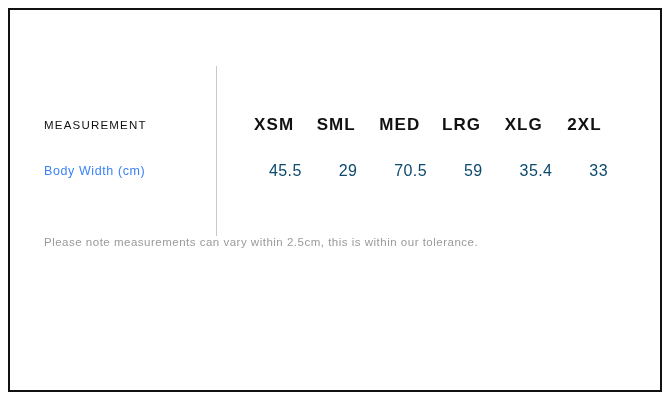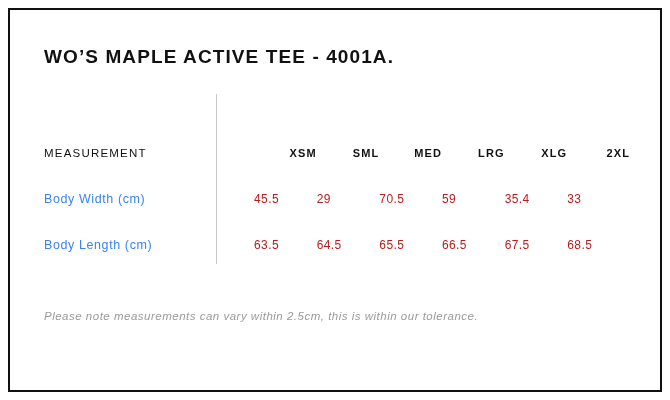--- a/index.html
+++ b/index.html
@@ -67,53 +67,52 @@
   }
   th.measurement-head {
     text-align: left;
     font-size: 11.5px;
     font-weight: normal;
     letter-spacing: 1.2px;
     color: #111111;
     width: 210px;
   }
   th.size-head {
-    font-size: 11px;
+    font-size: 17px;
     font-weight: bold;
     letter-spacing: 1.1px;
     color: #111111;
-    text-align: right;
+    text-align: left;
   }
   td.row-label {
     text-align: left;
     font-size: 12.5px;
     letter-spacing: 0.6px;
     color: #3b82f6;
   }
   td.cell {
-    font-size: 12px;
+    text-align: center;
+    font-size: 16px;
     letter-spacing: 0.4px;
-    color: #b91c1c;
+    color: #0c4a6e;
   }
   .note {
     margin-top: 42px;
     font-size: 11.5px;
-    font-style: italic;
     letter-spacing: 0.5px;
     color: #9a9a9a;
   }
 </style>
 </head>
 <body>
 
 <div class="page">
   <div class="frame"></div>
   <div class="content">
 
-    <h1 class="title">WO’S MAPLE ACTIVE TEE - 4001A.</h1>
 
     <div class="table-wrap">
       <div class="vrule"></div>
       <table class="size-table">
         <thead>
           <tr>
             <th class="measurement-head">MEASUREMENT</th>
             <th class="size-head">XSM</th>
             <th class="size-head">SML</th>
             <th class="size-head">MED</th>
@@ -125,29 +124,20 @@
         <tbody>
           <tr>
             <td class="row-label">Body Width (cm)</td>
             <td class="cell">45.5</td>
             <td class="cell">29</td>
             <td class="cell">70.5</td>
             <td class="cell">59</td>
             <td class="cell">35.4</td>
             <td class="cell">33</td>
           </tr>
-          <tr>
-            <td class="row-label">Body Length (cm)</td>
-            <td class="cell">63.5</td>
-            <td class="cell">64.5</td>
-            <td class="cell">65.5</td>
-            <td class="cell">66.5</td>
-            <td class="cell">67.5</td>
-            <td class="cell">68.5</td>
-          </tr>
         </tbody>
       </table>
     </div>
 
     <div class="note">Please note measurements can vary within 2.5cm, this is within our tolerance.</div>
 
   </div>
 </div>
 
 </body></html>

